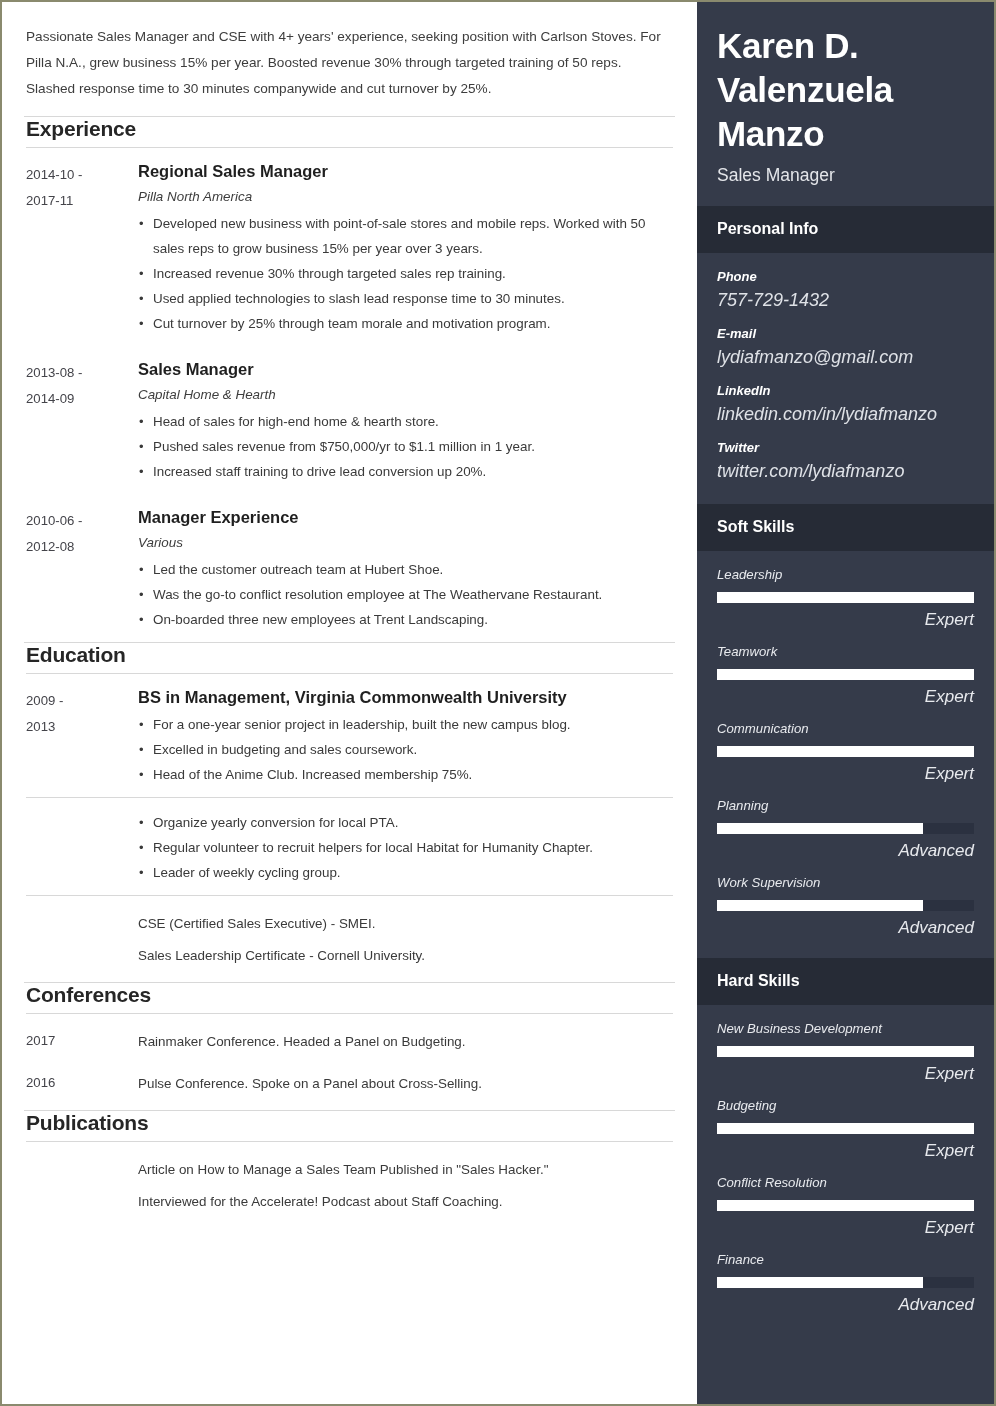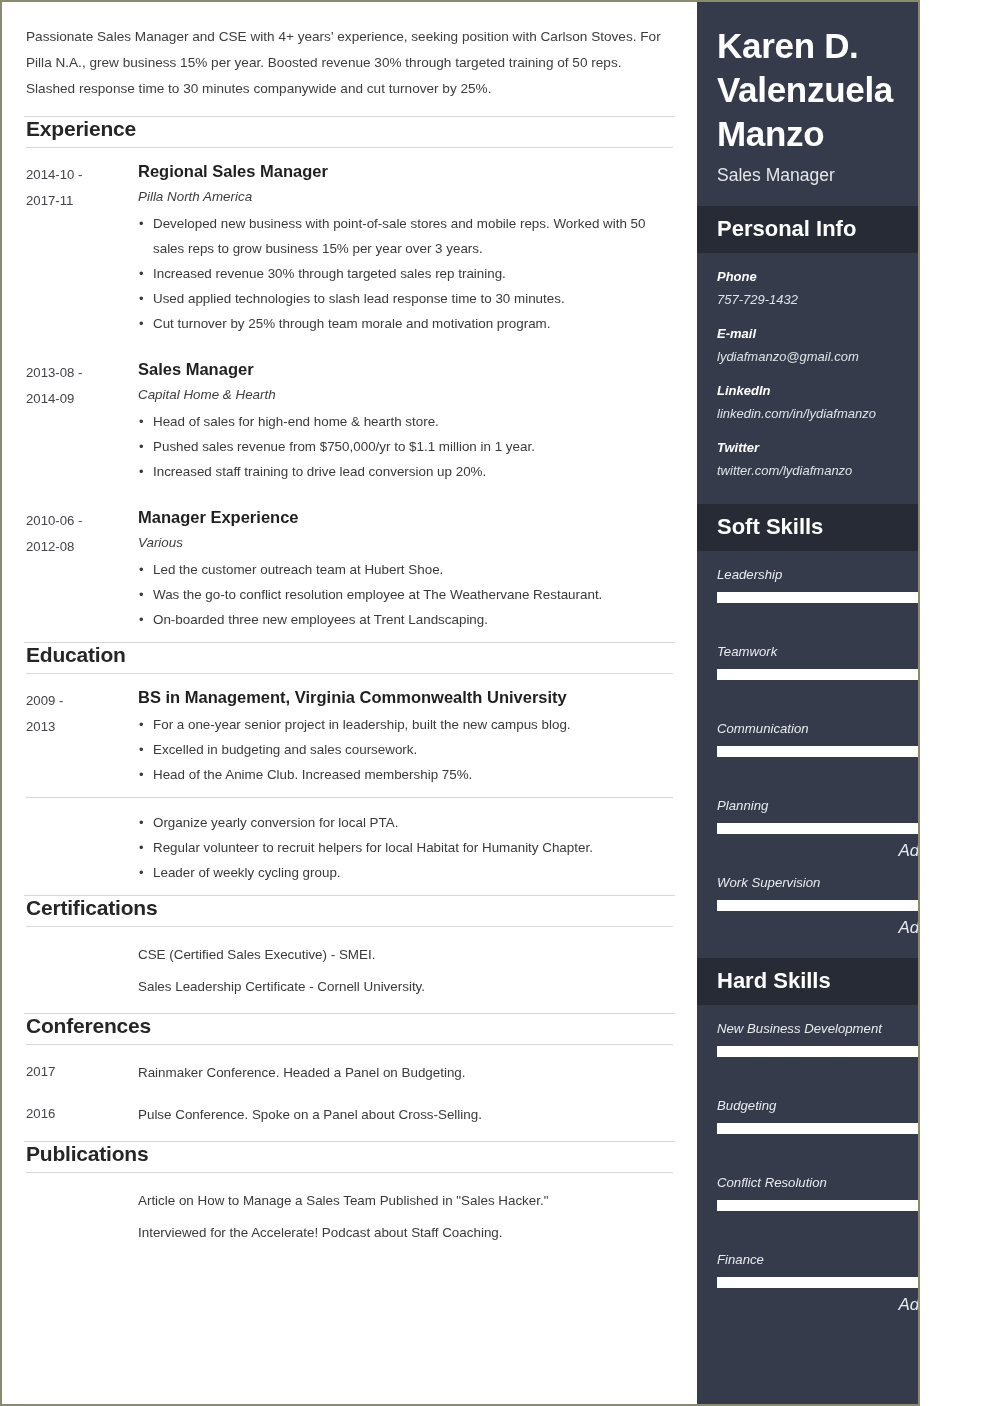--- a/index.html
+++ b/index.html
@@ -4,21 +4,21 @@
 <style>
   * { box-sizing: border-box; margin: 0; padding: 0; }
 
   html, body {
     background: #ffffff;
     font-family: "Liberation Sans", sans-serif;
   }
 
   #resume-page {
     position: relative;
-    width: 920px;
+    width: 996px;
     height: 1406px;
     background: #ec4899;
     border: 2px solid #8a8a6e;
     overflow: hidden;
     display: flex;
   }
 
   
   #main-column {
     width: 695px;
@@ -125,38 +125,38 @@
   }
   .job-title {
     font-size: 17.5px;
     color: #e4e6ea;
     line-height: 26px;
     padding-top: 6px;
   }
 
   .side-header {
     background: #262b36;
-    font-size: 22px;
+    font-size: 16px;
     font-weight: bold;
     color: #ffffff;
     padding: 11px 20px 12px 20px;
     line-height: 24px;
   }
 
   .side-body { padding: 14px 20px 20px 20px; font-style: italic; }
 
   .info-item { margin-bottom: 13px; }
   .info-label {
     font-size: 13px;
     font-weight: bold;
     color: #ffffff;
     line-height: 20px;
   }
   .info-value {
-    font-size: 13px;
+    font-size: 18px;
     color: #dfe2e7;
     line-height: 22px;
     padding-top: 2px;
   }
 
   .skill-item { margin-bottom: 12px; }
   .skill-name {
     font-size: 13.2px;
     color: #e8eaee;
     line-height: 20px;
@@ -273,21 +273,20 @@
           <ul class="bullets">
             <li>Organize yearly conversion for local PTA.</li>
             <li>Regular volunteer to recruit helpers for local Habitat for Humanity Chapter.</li>
             <li>Leader of weekly cycling group.</li>
           </ul>
         </div>
       </div>
     </div>
 
     <div class="section-block">
-      <div class="section-title">Certifications</div>
       <div class="section-rule"></div>
 
       <div class="entry">
         <div class="entry-dates"></div>
         <div class="entry-body">
           <div class="plain-line">CSE (Certified Sales Executive) - SMEI.</div>
           <div class="plain-line">Sales Leadership Certificate - Cornell University.</div>
         </div>
       </div>
     </div>

